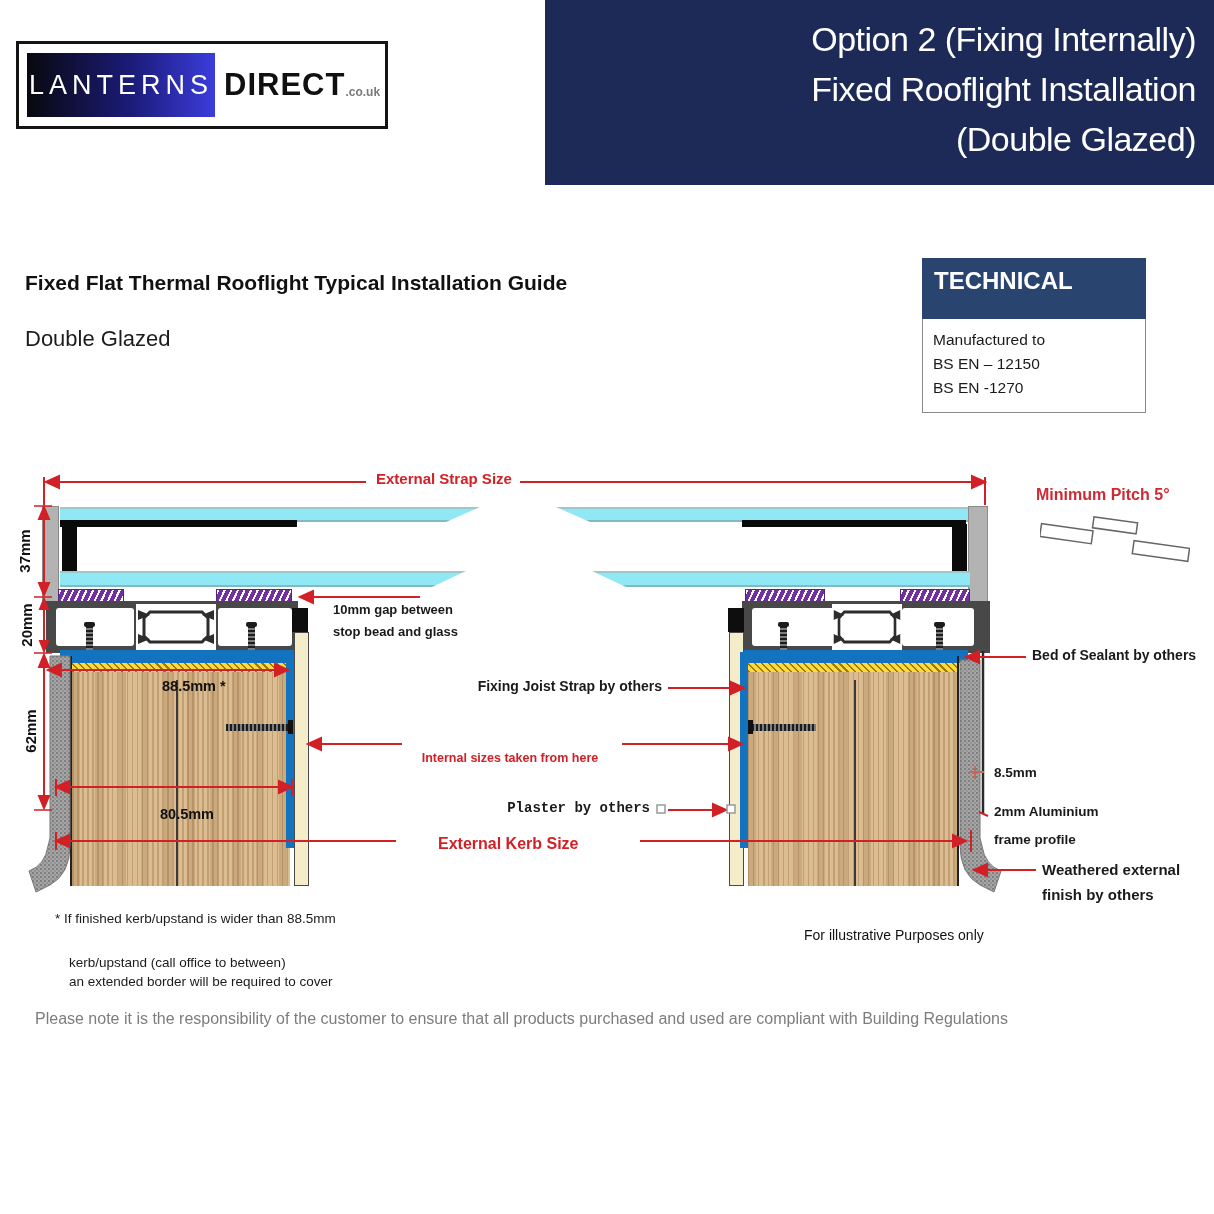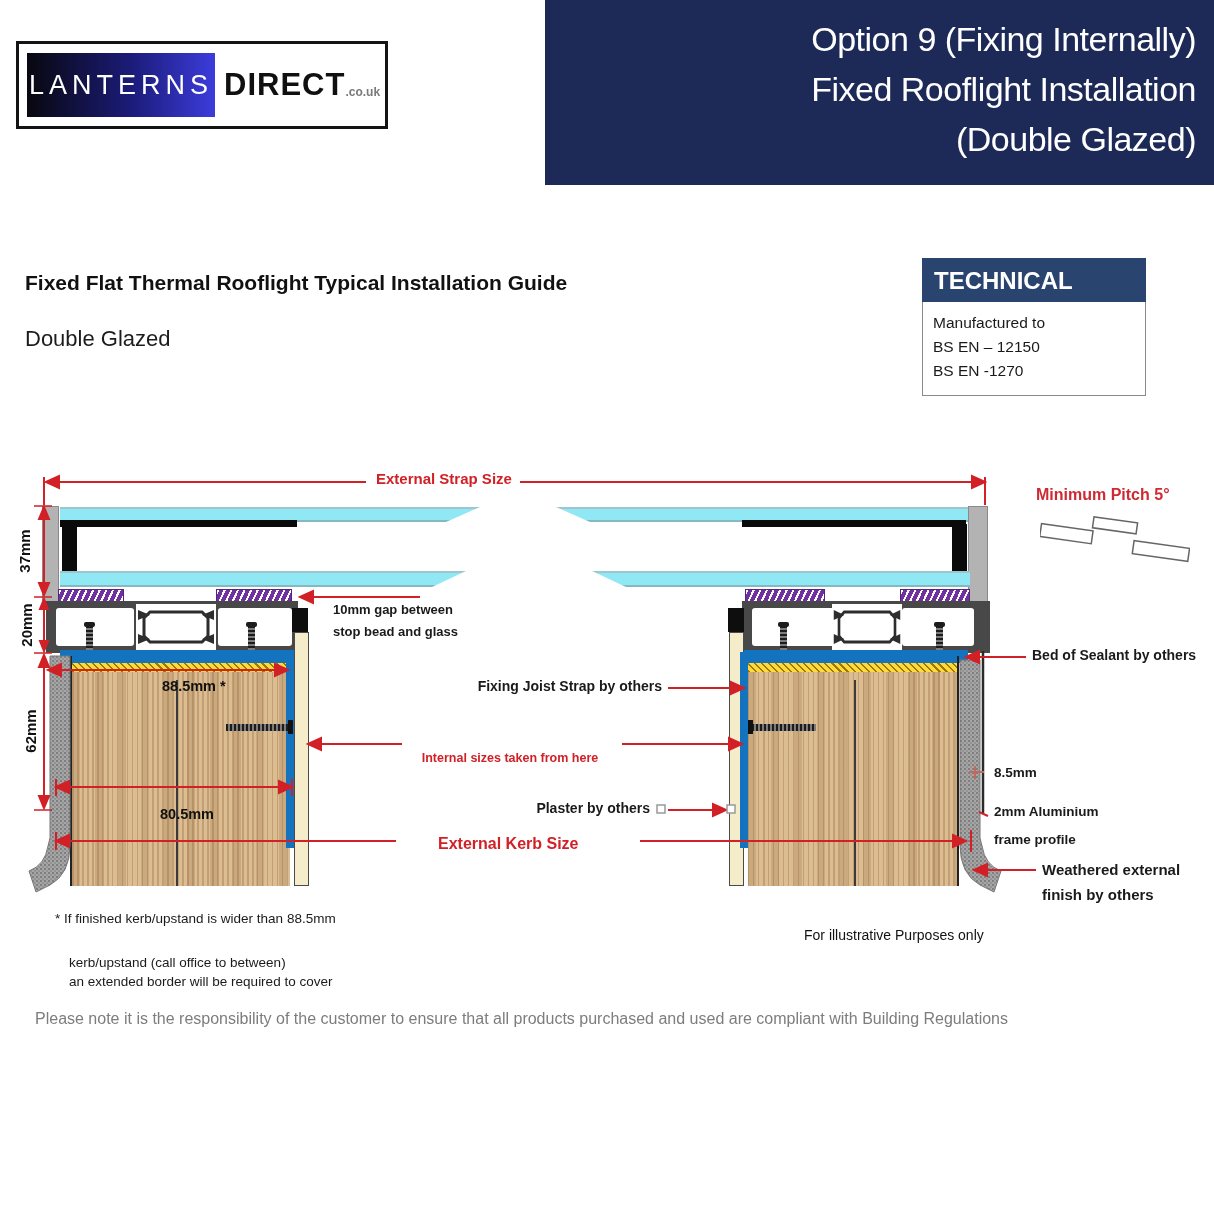--- a/index.html
+++ b/index.html
@@ -17,21 +17,21 @@
   #logo{position:absolute;left:16px;top:41px;width:372px;height:88px;border:3px solid #141414;
         background:#fff;box-sizing:border-box;display:flex;align-items:center;padding-left:8px;}
   #logo .bluebox{width:188px;height:64px;background:linear-gradient(90deg,#08080f 0%,#1b1b78 55%,#3c3cdc 100%);
         display:flex;align-items:center;justify-content:center;}
   #logo .w1{color:#fff;font-size:27px;letter-spacing:5px;font-weight:400;}
   #logo .w2{color:#101010;font-size:31px;font-weight:800;letter-spacing:1px;margin-left:9px;}
   #logo .tld{color:#7a7a7a;font-size:12px;font-weight:700;align-self:center;margin-top:14px;}
   
   #tech{position:absolute;left:922px;top:258px;width:224px;}
   #tech .hd{background:#2a4470;color:#fff;font-weight:bold;font-size:24px;line-height:45px;
-            height:44px;padding-left:12px;}
+            height:61px;padding-left:12px;}
   #tech .bd{border:1px solid #8a8a8a;border-top:none;background:#fff;padding:9px 10px 12px 10px;
             font-size:15.5px;line-height:24px;color:#1a1a1a;}
   
   .glass{background:linear-gradient(180deg,#9fc6cc 0 2px,#8fe8f4 2px calc(100% - 2px),#85b9c2 calc(100% - 2px) 100%);}
   .hatchp{background:repeating-linear-gradient(115deg,#ffffff 0 2px,#7030a0 2px 6px);border:1px solid #55257d;box-sizing:border-box;}
   .hatchy{background:repeating-linear-gradient(45deg,#9c7a00 0 1.5px,#ffd83c 1.5px 5px);}
   .frame{background:#484848;}
   .chamber{background:#fff;border-radius:3px;}
   .bluebar{background:#1373bf;}
   .wood{background-color:#dcbd92;
@@ -51,21 +51,21 @@
   .efs{background:#fff;padding:0 8px;font-weight:bold;font-size:15px;color:#d22027;}
   #footnote div{position:absolute;font-size:13.5px;color:#1a1a1a;white-space:nowrap;}
   svg{display:block;}
 </style>
 </head>
 <body>
 
 <div id="page">
 
   <div id="banner">
-    <div>Option 9 (Fixing Internally)</div>
+    <div>Option 2 (Fixing Internally)</div>
     <div>Fixed Rooflight Installation</div>
     <div>(Double Glazed)</div>
   </div>
 
   <div id="logo">
     <div class="bluebox">
       <span class="w1">LANTERNS</span>
     </div>
     <span class="w2">DIRECT</span>
     <span class="tld">.co.uk</span>
@@ -229,21 +229,21 @@
   </svg>
 
   <div class="lbl efs" style="left:368px;top:470px;">External Strap Size</div>
   <div class="lbl" style="left:1036px;top:486px;font-size:16px;font-weight:600;color:#cf2a33;">Minimum Pitch 5°</div>
   <div class="lbl b red" style="left:400px;top:751px;width:220px;text-align:center;font-size:12.5px;">Internal sizes taken from here</div>
   <div class="lbl b red" style="left:438px;top:826px;font-size:16px;margin-top:9px;">External Kerb Size</div>
 
   <div class="lbl blk-lbl" style="left:333px;top:602px;font-size:13px;">10mm gap between</div>
   <div class="lbl blk-lbl" style="left:333px;top:624px;font-size:13px;">stop bead and glass</div>
   <div class="lbl blk-lbl" style="left:450px;top:678px;width:212px;text-align:right;">Fixing Joist Strap by others</div>
-  <div class="lbl blk-lbl" style="left:480px;top:800px;width:170px;text-align:right;">Plaster by others</div>
+  <div class="lbl blk-lbl" style="left:480px;top:800px;width:170px;text-align:right;font-family:Liberation Mono, monospace;">Plaster by others</div>
   <div class="lbl blk-lbl" style="left:1032px;top:647px;">Bed of Sealant by others</div>
   <div class="lbl blk-lbl" style="left:994px;top:765px;font-size:13.5px;">8.5mm</div>
   <div class="lbl blk-lbl" style="left:994px;top:804px;font-size:13.5px;">2mm Aluminium</div>
   <div class="lbl blk-lbl" style="left:994px;top:832px;font-size:13.5px;">frame profile</div>
   <div class="lbl blk-lbl" style="left:1042px;top:861px;font-size:15px;">Weathered external</div>
   <div class="lbl blk-lbl" style="left:1042px;top:886px;font-size:15px;">finish by others</div>
 
   <div class="dimv" style="left:-6px;top:543px;">37mm</div>
   <div class="dimv" style="left:-4px;top:617px;">20mm</div>
   <div class="dimv" style="left:0px;top:723px;">62mm</div>

